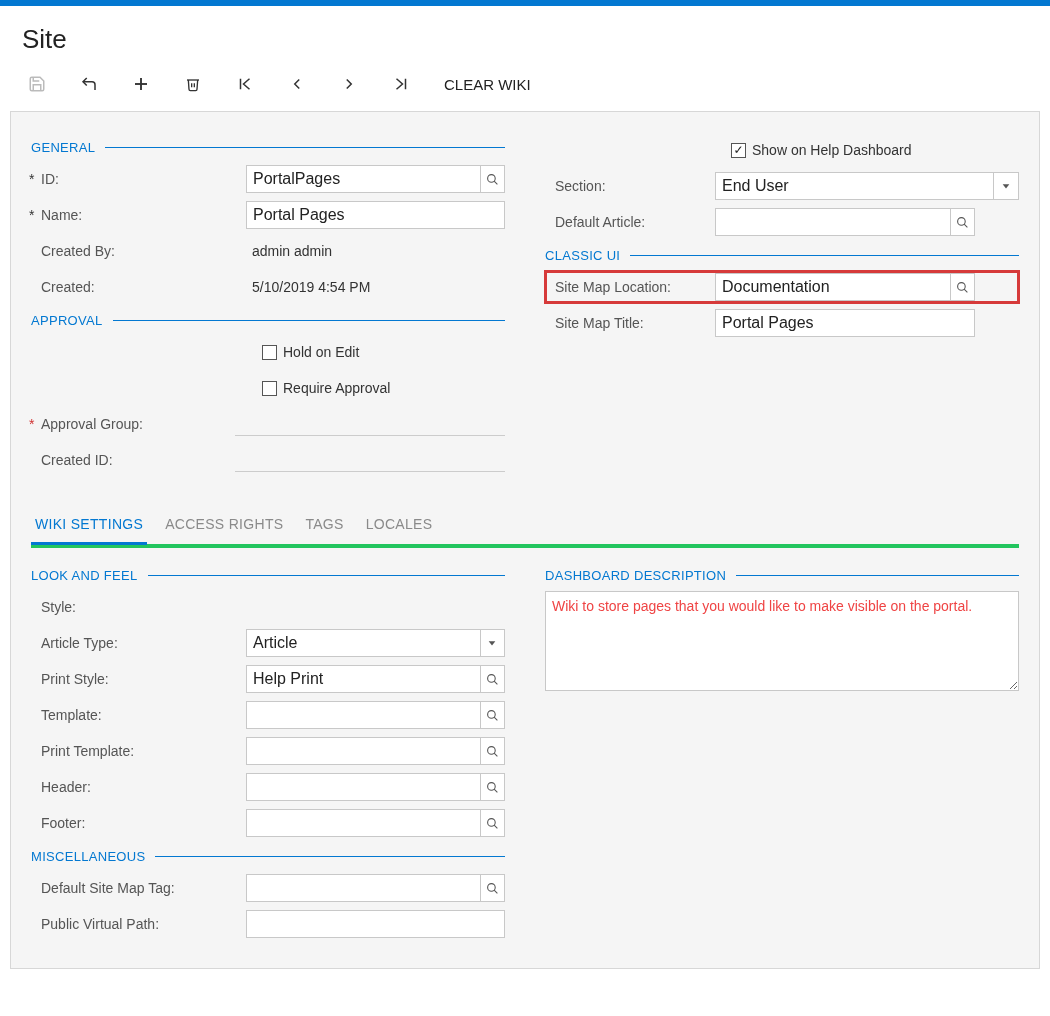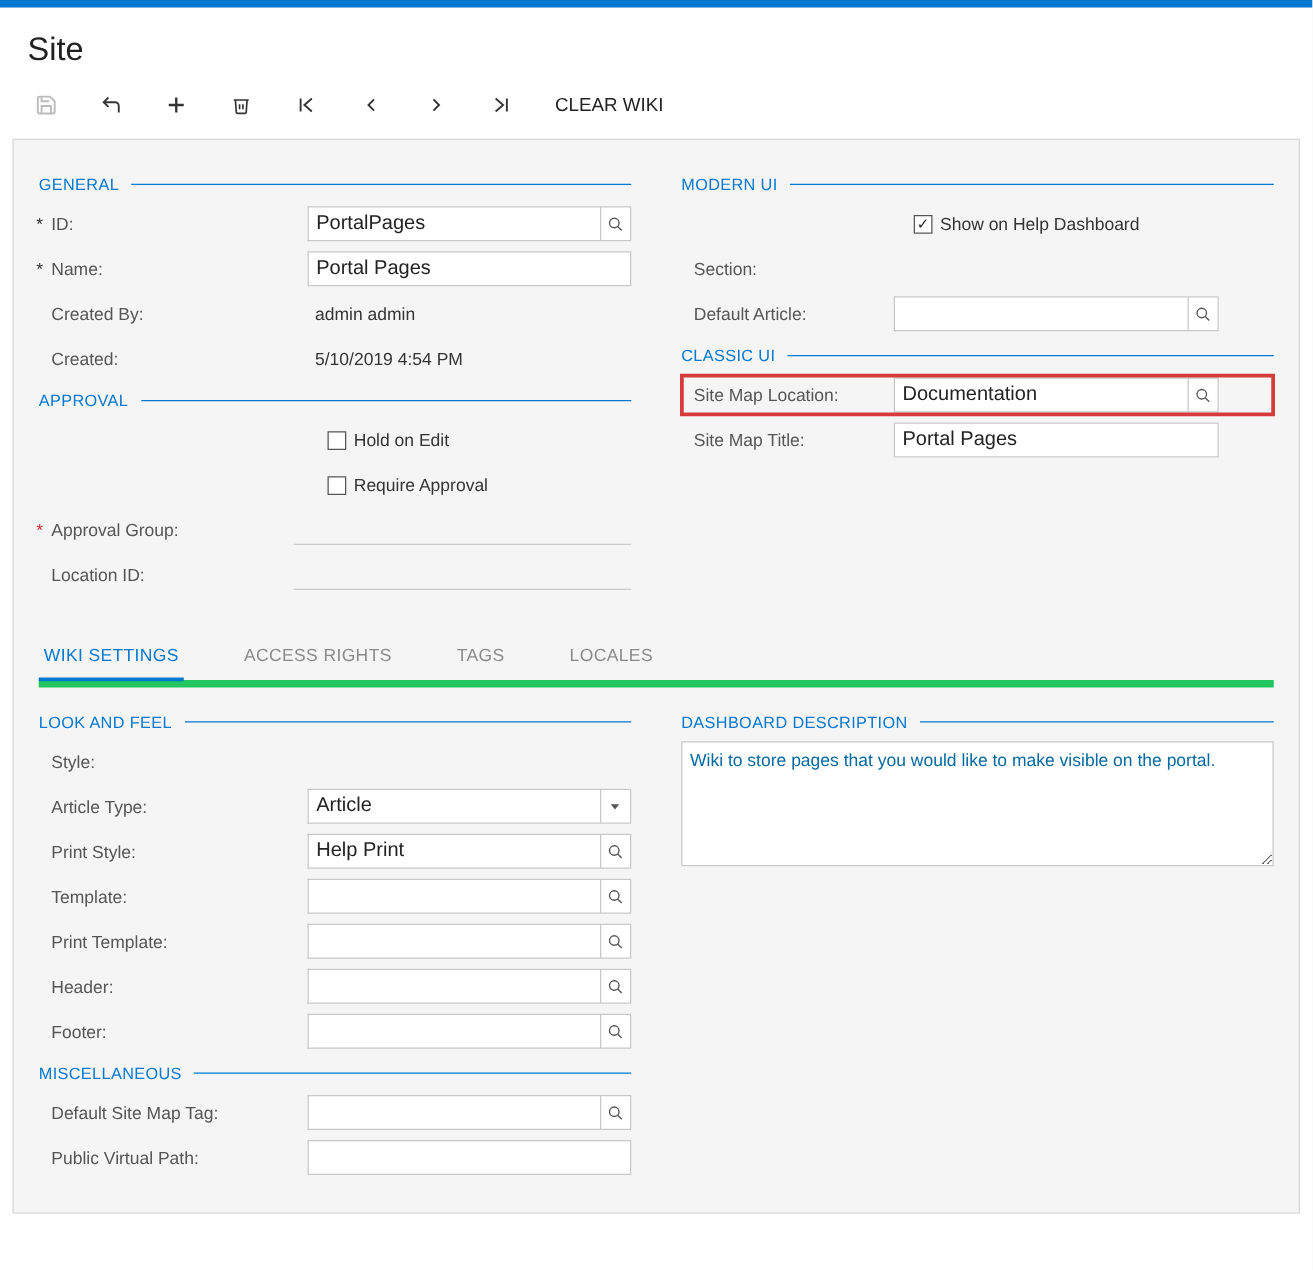--- a/index.html
+++ b/index.html
@@ -28,25 +28,25 @@
   .lookup .mag{width:28px;height:28px;border:1px solid #c8c8c8;background:#fff;display:flex;align-items:center;justify-content:center;cursor:pointer}
   .select{display:flex;width:260px}
   .select .txt{border-right:none}
   .select .dd{width:28px;height:28px;border:1px solid #c8c8c8;background:#fff;display:flex;align-items:center;justify-content:center;cursor:pointer}
   .static{padding-left:6px;color:#333}
   .chk-row{display:flex;align-items:center;padding-left:16px}
   .chk{width:15px;height:15px;border:1px solid #555;margin-right:6px;display:inline-flex;align-items:center;justify-content:center;background:#fff}
   .chk.checked::after{content:"✓";font-size:12px;line-height:1;color:#222}
   .highlighted{outline:3px solid #d63a3a;outline-offset:-2px;padding:2px 0}
   .underline-input{border:none;border-bottom:1px solid #ccc;background:transparent;height:24px;width:270px}
-  .tabs{display:flex;gap:44px;border-bottom:6px solid #22c55e;margin-top:26px}
+  .tabs{display:flex;gap:14px;border-bottom:4px solid #22c55e;margin-top:26px}
   .tab{padding:10px 4px 12px;color:#8a8a8a;font-size:14px;letter-spacing:.3px;cursor:pointer;position:relative}
   .tab.active{color:#0378d1}
   .tab.active::after{content:"";position:absolute;left:0;right:0;bottom:-1px;height:3px;background:#0378d1}
-  .textarea{width:100%;height:100px;border:1px solid #c8c8c8;background:#fff;padding:6px;resize:both;font-family:inherit;font-size:14px;color:#0369a1}
+  .textarea{width:100%;height:100px;border:1px solid #c8c8c8;background:#fff;padding:6px;resize:both;font-family:inherit;font-size:14px;color:#ef4444}
   .lookup-270{width:270px}
 </style>
 </head>
 <body>
 
 <div class="topbar"></div>
 <div class="page-title">Site</div>
 
 <div class="toolbar">
   <span class="ico disabled">
@@ -155,40 +155,44 @@
         <div class="ctl chk-row">
           <span class="chk"></span>
           <span>Require Approval</span>
         </div>
       </div>
       <div class="row">
         <div class="label req-red">Approval Group:</div>
         <div class="ctl"><input class="underline-input" style=""></div>
       </div>
       <div class="row">
-        <div class="label">Location ID:</div>
+        <div class="label">Created ID:</div>
         <div class="ctl"><input class="underline-input" style=""></div>
       </div>
     </div>
 
     <div class="col">
-      <div class="section-head">
-          <span>MODERN UI</span>
-          <div class="line"></div>
-        </div>
 
       <div class="row">
         <div class="label" style="width:170px"></div>
         <div class="ctl chk-row">
           <span class="chk checked"></span>
           <span>Show on Help Dashboard</span>
         </div>
       </div>
       <div class="row">
         <div class="label" style="width:170px">Section:</div>
+        <div class="ctl select">
+          <input class="txt" value="End User" style="">
+          <div class="dd">
+              <svg width="10" height="10" viewBox="0 0 24 24" fill="#555">
+                <polygon points="4 8 20 8 12 18"></polygon>
+              </svg>
+            </div>
+        </div>
       </div>
       <div class="row">
         <div class="label" style="width:170px">Default Article:</div>
         <div class="ctl lookup" style="max-width:260px">
           <input class="txt" value="" style="">
           <div class="mag">
               <svg width="13" height="13" viewBox="0 0 24 24" fill="none" stroke="#555" stroke-width="2">
                 <circle cx="10" cy="10" r="7"></circle>
                 <line x1="21" y1="21" x2="15" y2="15"></line>
               </svg>

